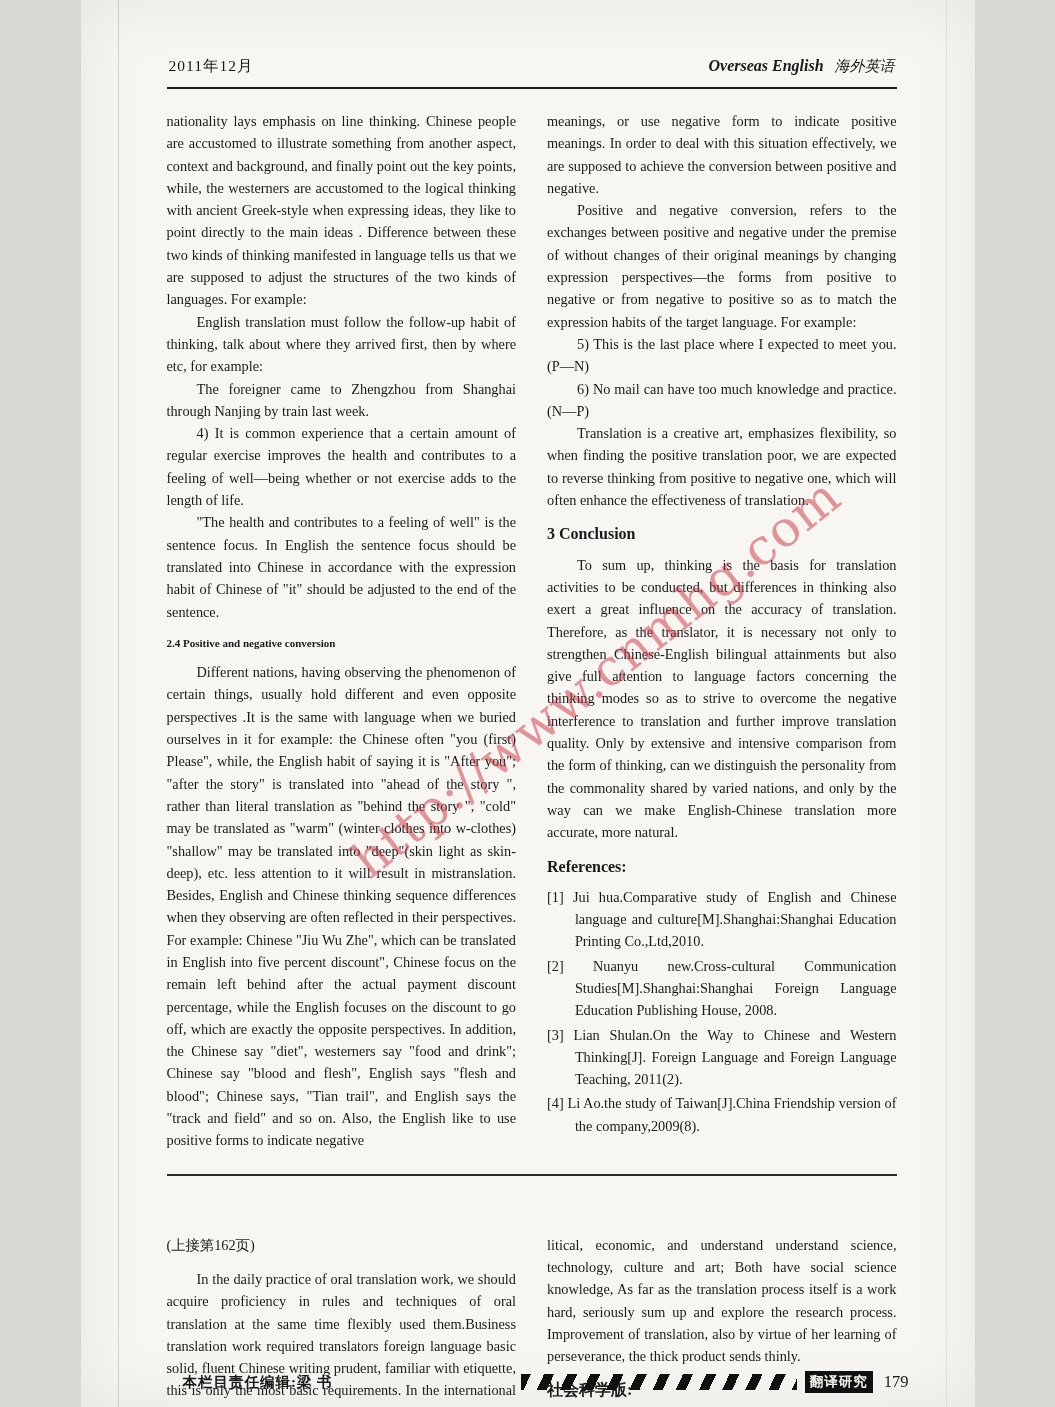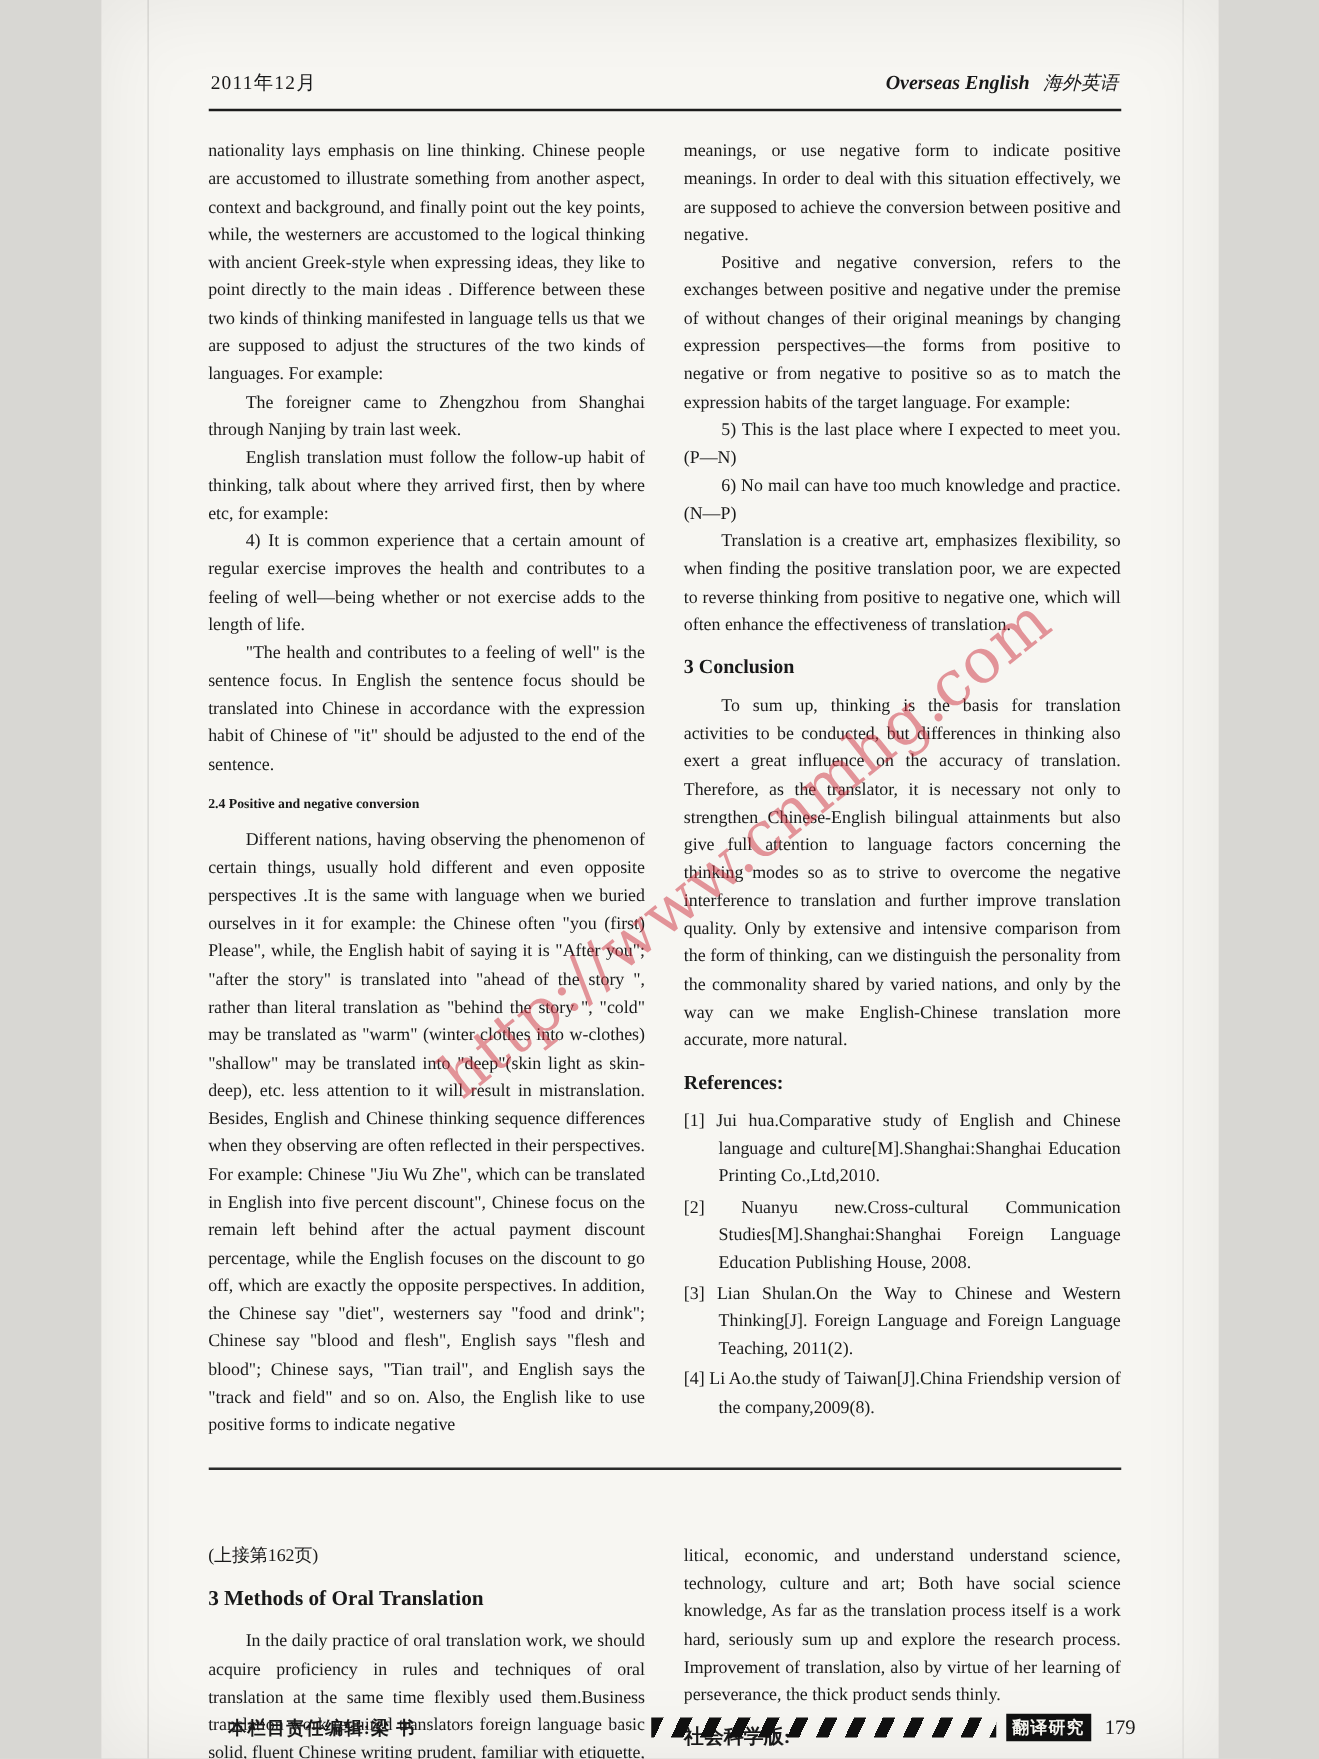--- a/index.html
+++ b/index.html
@@ -90,22 +90,22 @@
       <span class="hdr-journal">
         <span class="j-en">Overseas English</span>
         <span class="j-cn">海外英语</span>
       </span>
     </div>
     <div class="rule"></div>
 
     <div class="twocol a1">
       <div class="col">
         <p class="p cont">nationality lays emphasis on line thinking. Chinese people are accustomed to illustrate something from another aspect, context and background, and finally point out the key points, while, the westerners are accustomed to the logical thinking with ancient Greek-style when expressing ideas, they like to point directly to the main ideas . Difference between these two kinds of thinking manifested in language tells us that we are supposed to adjust the structures of the two kinds of languages. For example:</p>
+        <p class="p ind">English translation must follow the follow-up habit of thinking, talk about where they arrived first, then by where etc, for example:</p>
         <p class="p ind">The foreigner came to Zhengzhou from Shanghai through Nanjing by train last week.</p>
-        <p class="p ind">English translation must follow the follow-up habit of thinking, talk about where they arrived first, then by where etc, for example:</p>
         <p class="p ind">4) It is common experience that a certain amount of regular exercise improves the health and contributes to a feeling of well—being whether or not exercise adds to the length of life.</p>
         <p class="p ind">"The health and contributes to a feeling of well" is the sentence focus. In English the sentence focus should be translated into Chinese in accordance with the expression habit of Chinese of "it" should be adjusted to the end of the sentence.</p>
         <h4 class="h-sub">2.4 Positive and negative conversion</h4>
         <p class="p ind">Different nations, having observing the phenomenon of certain things, usually hold different and even opposite perspectives .It is the same with language when we buried ourselves in it for example: the Chinese often "you (first) Please", while, the English habit of saying it is "After you"; "after the story" is translated into "ahead of the story ", rather than literal translation as "behind the story ", "cold" may be translated as "warm" (winter clothes into w-clothes) "shallow" may be translated into "deep"(skin light as skin-deep), etc. less attention to it will result in mistranslation. Besides, English and Chinese thinking sequence differences when they observing are often reflected in their perspectives. For example: Chinese "Jiu Wu Zhe", which can be translated in English into five percent discount", Chinese focus on the remain left behind after the actual payment discount percentage, while the English focuses on the discount to go off, which are exactly the opposite perspectives. In addition, the Chinese say "diet", westerners say "food and drink"; Chinese say "blood and flesh", English says "flesh and blood"; Chinese says, "Tian trail", and English says the "track and field" and so on. Also, the English like to use positive forms to indicate negative</p>
       </div>
       <div class="col">
         <p class="p cont">meanings, or use negative form to indicate positive meanings. In order to deal with this situation effectively, we are supposed to achieve the conversion between positive and negative.</p>
         <p class="p ind">Positive and negative conversion, refers to the exchanges between positive and negative under the premise of without changes of their original meanings by changing expression perspectives—the forms from positive to negative or from negative to positive so as to match the expression habits of the target language. For example:</p>
         <p class="p ind">5) This is the last place where I expected to meet you. (P—N)</p>
         <p class="p ind">6) No mail can have too much knowledge and practice. (N—P)</p>
@@ -118,21 +118,20 @@
         <p class="ref">[3] Lian Shulan.On the Way to Chinese and Western Thinking[J]. Foreign Language and Foreign Language Teaching, 2011(2).</p>
         <p class="ref">[4] Li Ao.the study of Taiwan[J].China Friendship version of the company,2009(8).</p>
       </div>
     </div>
 
     <div class="divider"></div>
 
     <div class="twocol">
       <div class="col">
         <p class="note">(上接第162页)</p>
-        <h3 class="h-art2">3 Methods of Oral Translation</h3>
         <p class="p ind">In the daily practice of oral translation work, we should acquire proficiency in rules and techniques of oral translation at the same time flexibly used them.Business translation work required translators foreign language basic solid, fluent Chinese writing prudent, familiar with etiquette, this is only the most basic requirements. In the international situation complex modern times, need to foreign affairs oral translation personnel known as the foreign relations national policies and principles, not only to understand the po-</p>
       </div>
       <div class="col">
         <p class="p cont">litical, economic, and understand understand science, technology, culture and art; Both have social science knowledge, As far as the translation process itself is a work hard, seriously sum up and explore the research process. Improvement of translation, also by virtue of her learning of perseverance, the thick product sends thinly.</p>
         <h3 class="h-sec">社会科学版:</h3>
         <p class="ref">[1] 林莉兰.英、汉习语的文化内涵及其翻译[J].安徽农业大学学报(社会科学版),2005年6期.</p>
         <div class="ref ref-split">
           <span>[2] 叶子南.高级英</span><span class="gap"></span><span>清华大学出版社,</span><br>
           <span>2008.</span>
           <div class="logo">

